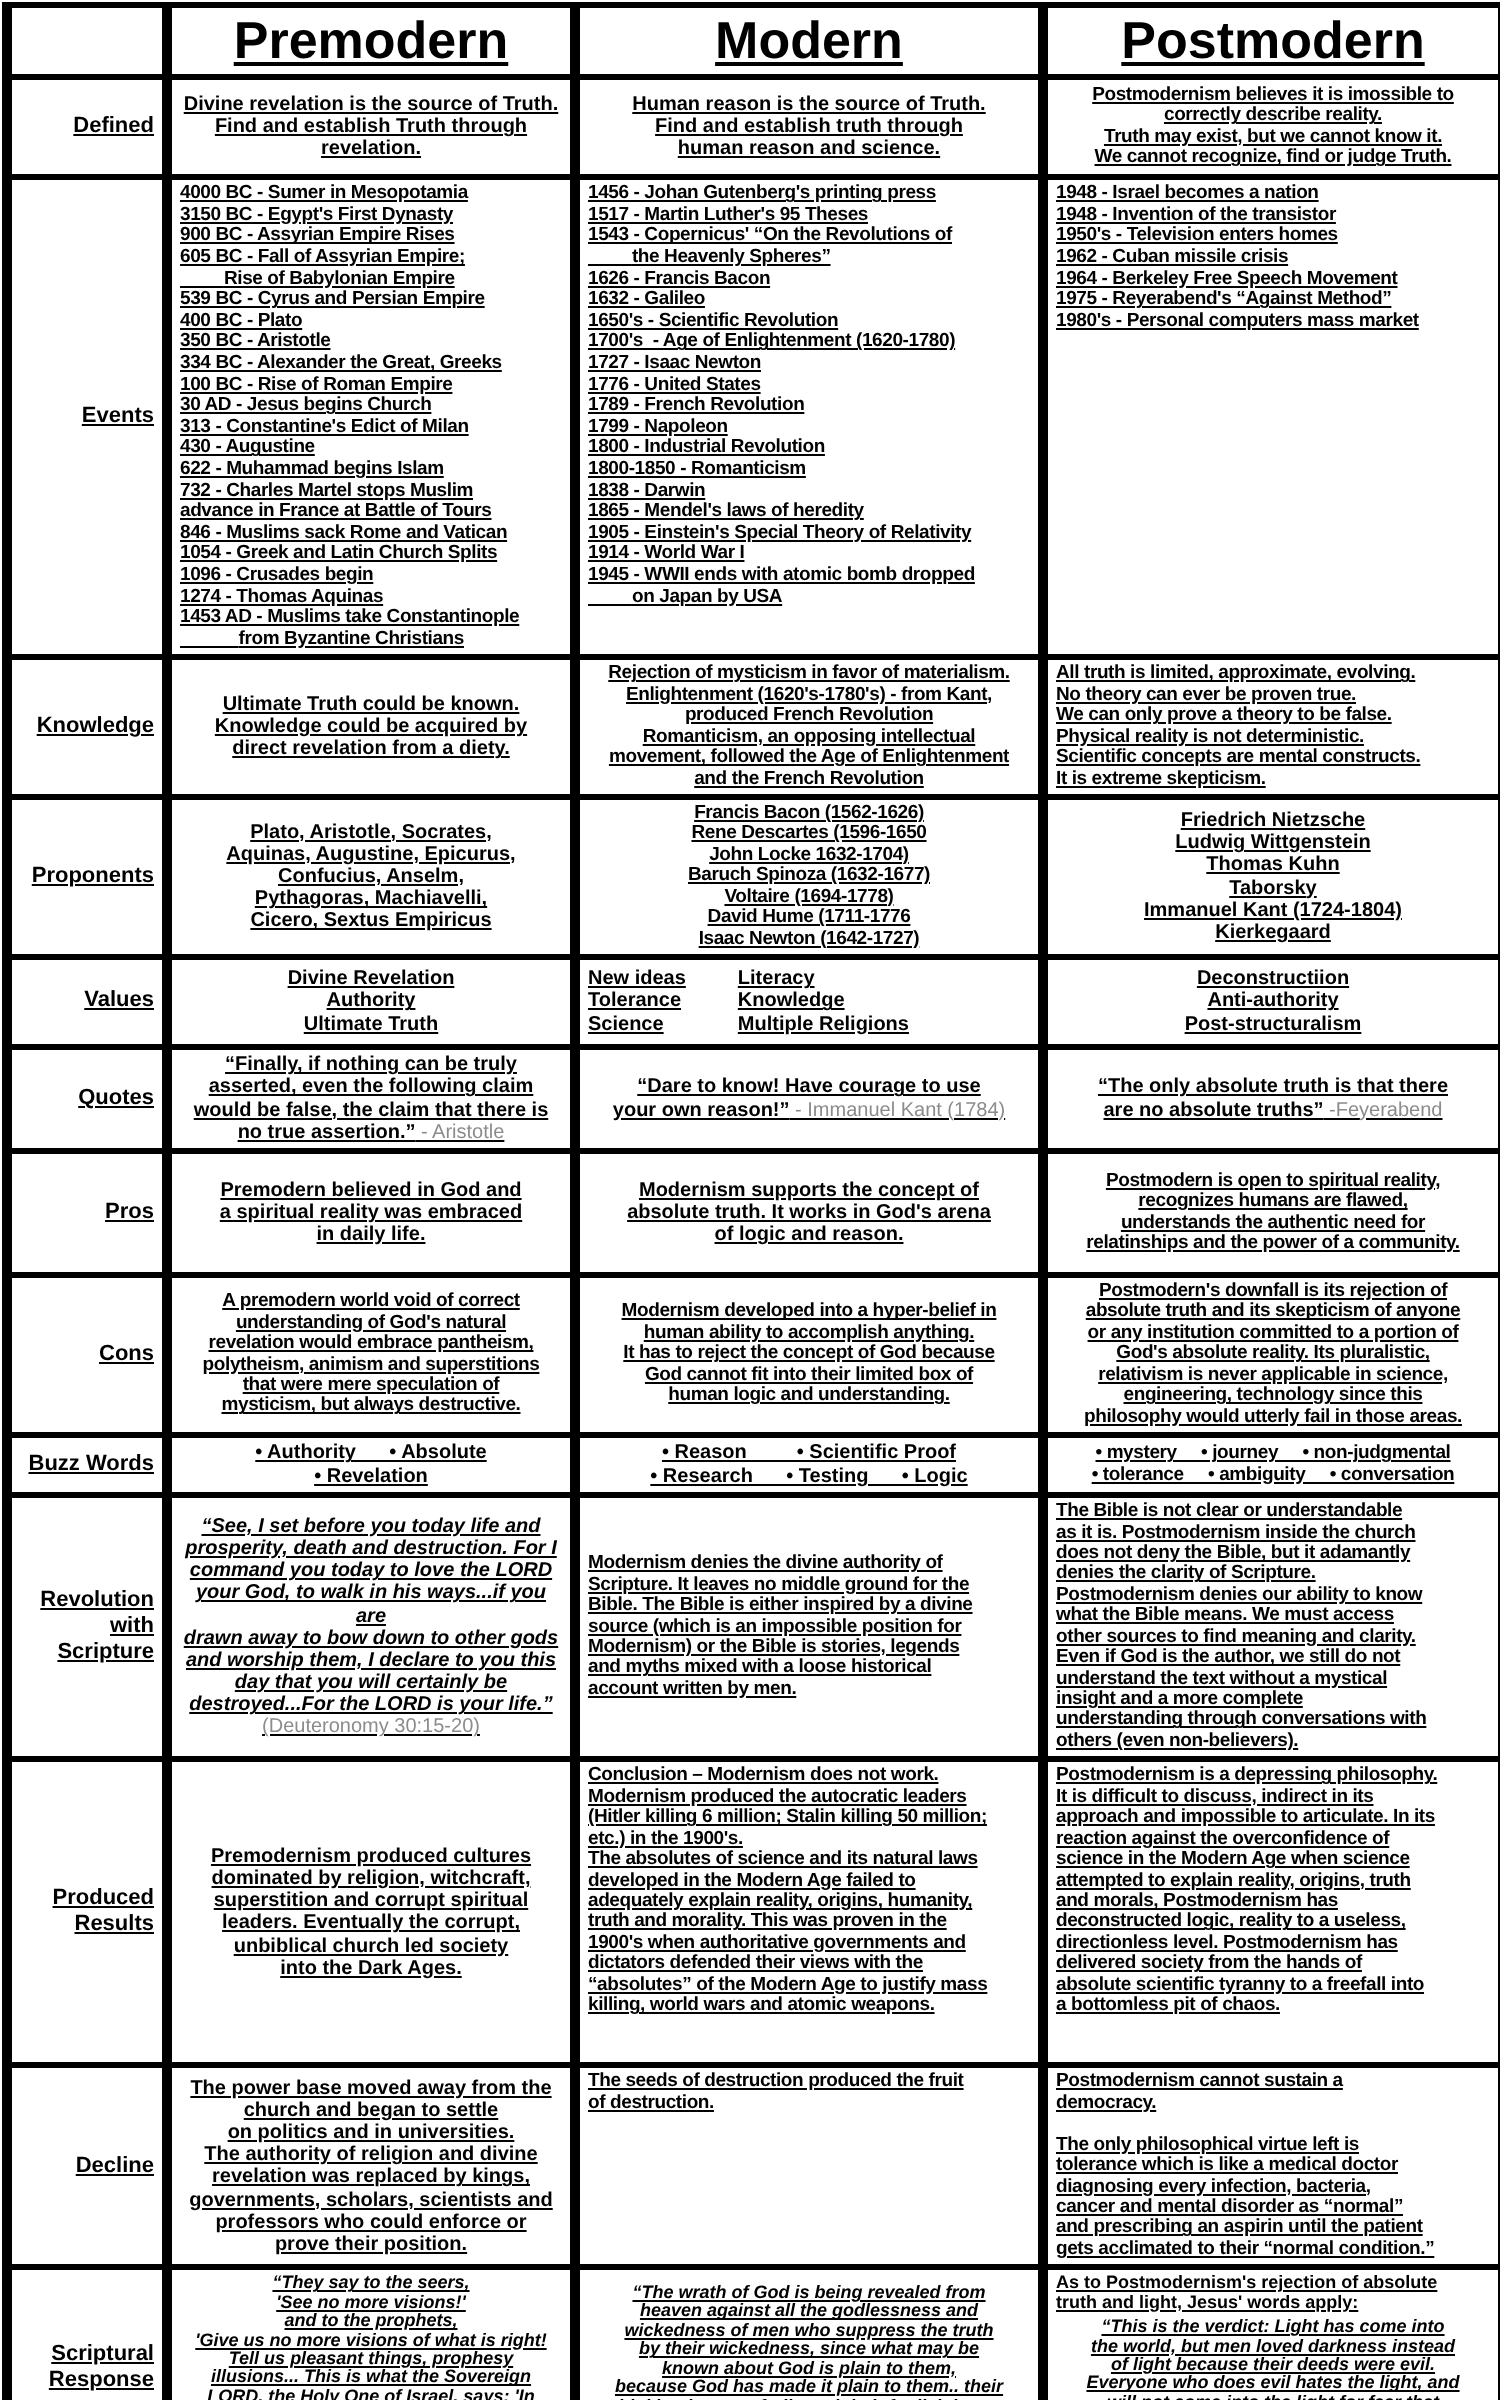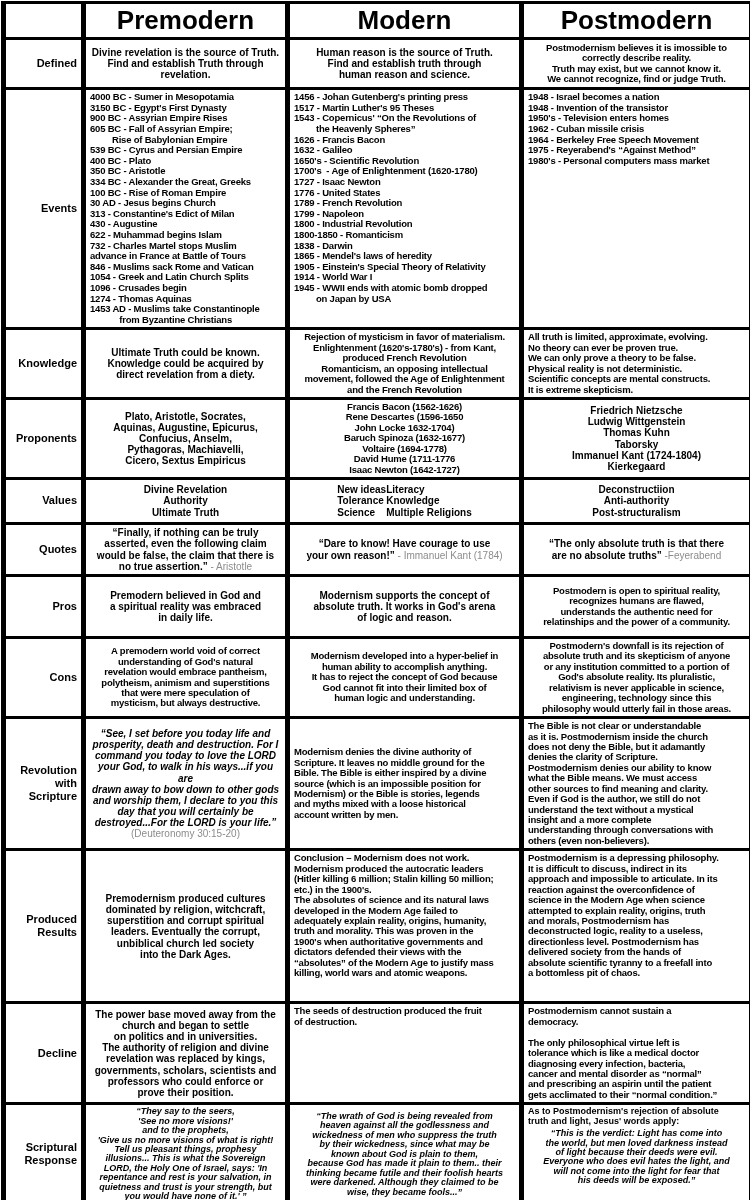--- a/index.html
+++ b/index.html
@@ -6,34 +6,34 @@
   body{width:750px;font-family:"Liberation Sans",sans-serif;}
   table{border-collapse:collapse;width:748px;margin:1px;table-layout:fixed;
         font-family:"Liberation Sans",sans-serif;font-weight:bold;color:#000;background:#fff;}
   col.c-label{width:80px;}
   col.c-pre{width:204px;}
   col.c-mod{width:234px;}
   col.c-post{width:230px;}
   td,th{border-left:5px solid #000;border-right:5px solid #000;
         border-top:3px solid #000;border-bottom:3px solid #000;
         padding:2px 4px;vertical-align:middle;font-size:10px;line-height:1.12;
-        overflow:hidden;word-wrap:break-word;}
+        overflow:hidden;word-wrap:break-word;text-decoration:underline;}
   th.title{font-size:26px;line-height:1.05;padding:3px 2px;text-align:center;}
   td.lbl{font-size:11px;text-align:right;white-space:pre-line;line-height:1.2;}
   .c{text-align:center;}
   .l{text-align:left;}
   .top{vertical-align:top;margin-top:44px;}
   .pre{white-space:pre-wrap;}
   .preline{white-space:pre-line;}
   .gray{color:#8c8c8c;font-weight:normal;}
   .it{font-style:italic;}
   .dense{font-size:9.5px;letter-spacing:-0.2px;line-height:1.1;}
   .events{font-size:9.5px;letter-spacing:-0.2px;line-height:10.6px;}
   .scrip{font-size:9px;line-height:1.05;}
-  .two-col{display:flex;justify-content:center;text-align:left;}
+  .two-col{display:flex;justify-content:flex-start;gap:26px;text-align:left;}
   .two-col > div{white-space:pre-line;}
   .qblock{margin-top:3px;}
 </style>
 </head>
 <body>
 
 <table>
   <colgroup>
     <col class="c-label">
       <col class="c-pre">
@@ -225,20 +225,29 @@
 human logic and understanding.</td>
     <td class="c preline dense">Postmodern's downfall is its rejection of
 absolute truth and its skepticism of anyone
 or any institution committed to a portion of
 God's absolute reality. Its pluralistic,
 relativism is never applicable in science,
 engineering, technology since this
 philosophy would utterly fail in those areas.</td>
   </tr>
 
+  <tr style="height:30px;">
+    <td class="lbl">Buzz Words</td>
+    <td class="c pre">• Authority      • Absolute
+• Revelation</td>
+    <td class="c pre">• Reason         • Scientific Proof
+• Research      • Testing      • Logic</td>
+    <td class="c pre dense">• mystery     • journey     • non-judgmental
+• tolerance     • ambiguity     • conversation</td>
+  </tr>
 
   <tr style="height:122px;">
     <td class="lbl">Revolution
 with
 Scripture</td>
     <td class="c">
       <div class="it preline">“See, I set before you today life and
 prosperity, death and destruction. For I
 command you today to love the LORD
 your God, to walk in his ways...if you are

